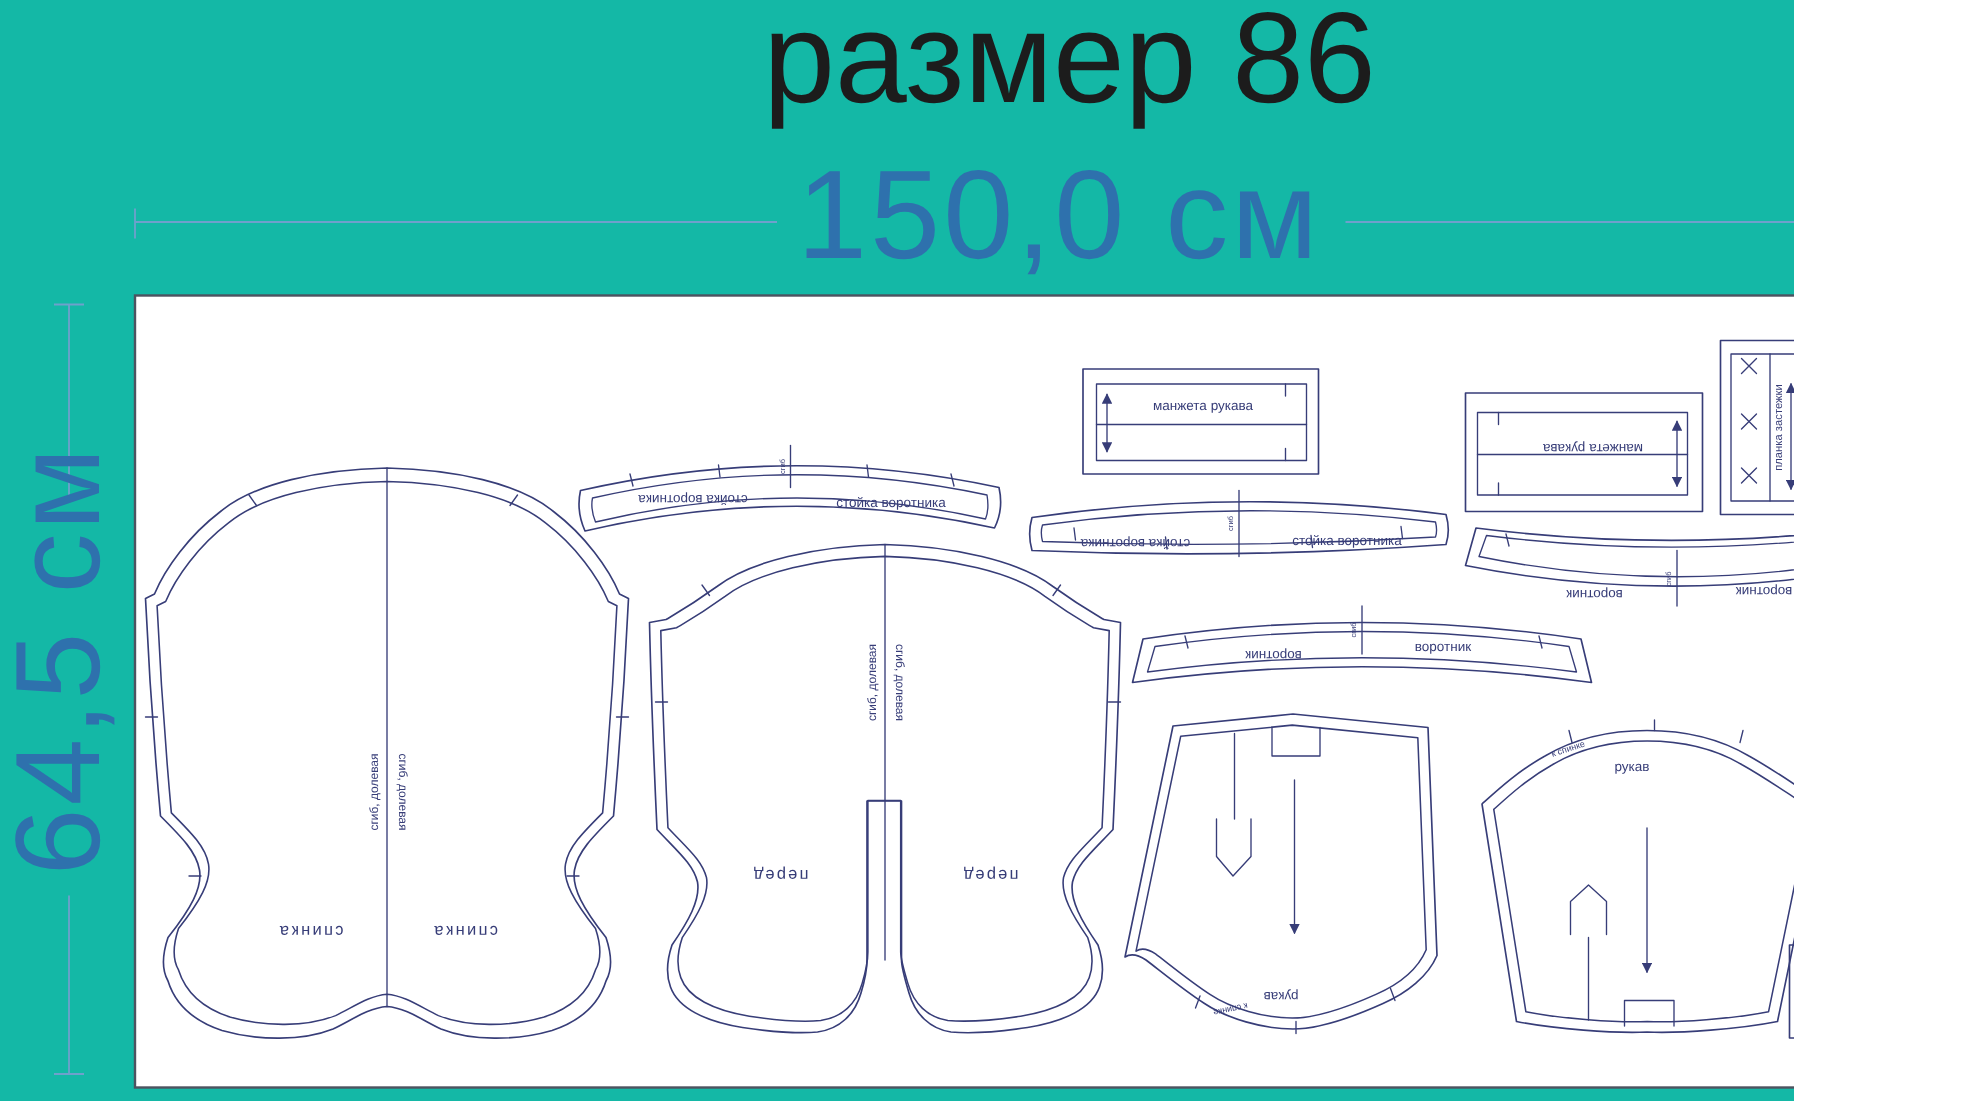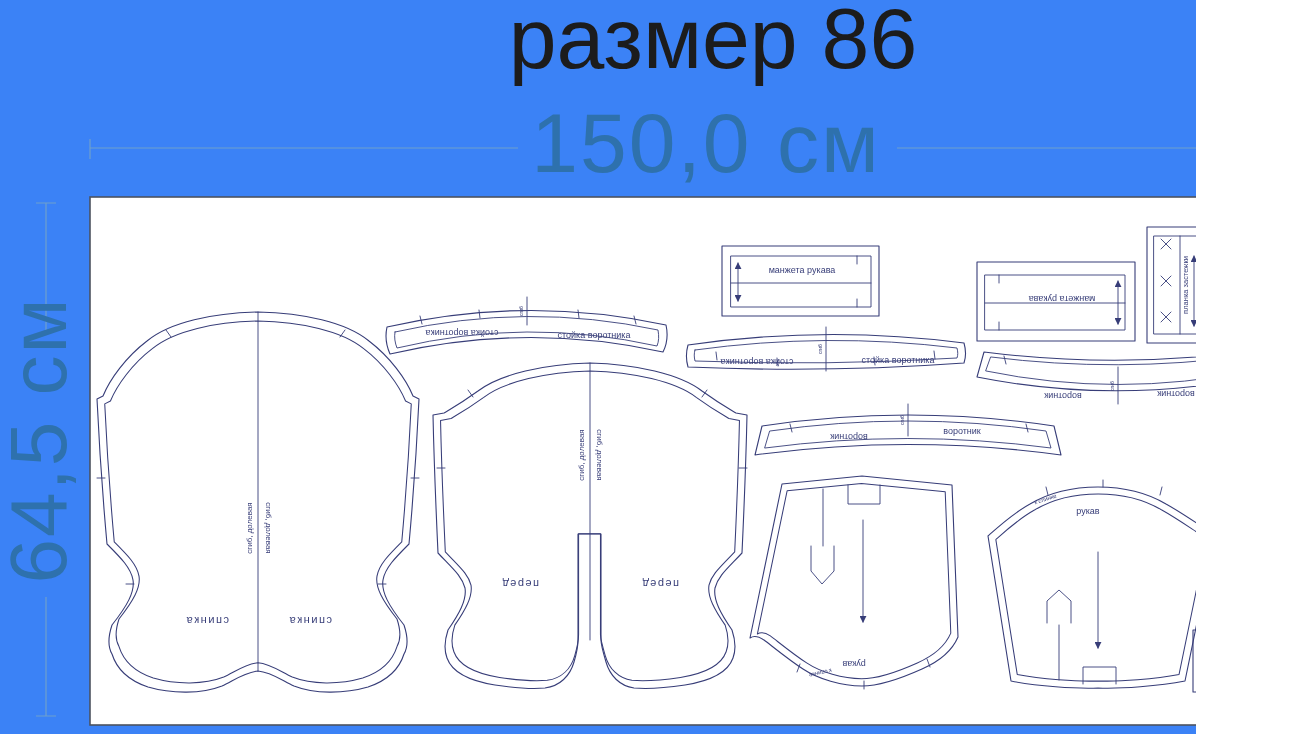--- a/index.html
+++ b/index.html
@@ -1,16 +1,16 @@
 <!DOCTYPE html>
 <html><head>
 <meta charset="utf-8">
 <style>
   html,body{margin:0;padding:0;background:#ffffff;}
-  .stage{position:relative;width:1196px;height:734px;background:#3b82f6;overflow:hidden;
+  .stage{position:relative;width:1196px;height:734px;background:#14b8a6;overflow:hidden;
          font-family:"Liberation Sans",sans-serif;}
   svg{position:absolute;left:0;top:0;}
   .o{fill:none;stroke:#373d78;stroke-width:1.1;stroke-linejoin:round;stroke-linecap:round;}
   .thin{stroke-width:0.9;}
   .fab{fill:#ffffff;stroke:#4d5360;stroke-width:1.6;}
   .dimline{stroke:#6fa0cc;stroke-width:1.2;fill:none;}
   .lbl{fill:#373d78;text-anchor:middle;font-family:"Liberation Sans",sans-serif;}
   .fs11{font-size:11px;letter-spacing:1.5px;}
   .fs9{font-size:9px;}
   .fs8{font-size:8px;}

